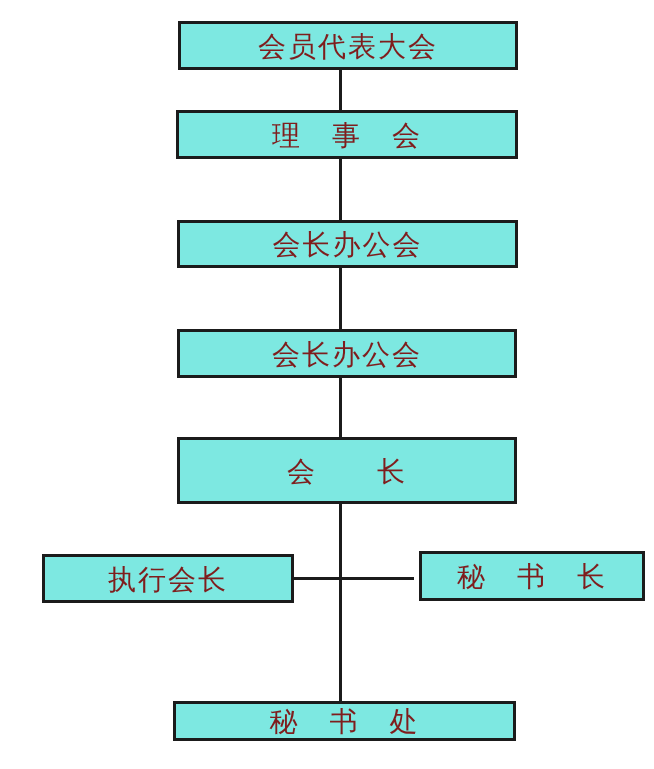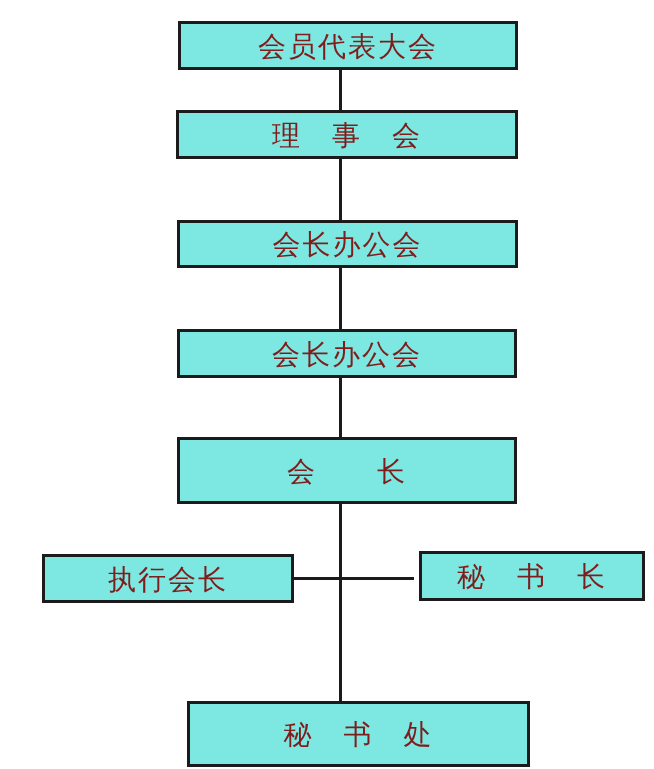--- a/index.html
+++ b/index.html
@@ -40,21 +40,21 @@
   .hline { height: 3px; top: 577px; }
 
   
   #n-member-congress     { left: 178px; top:  21px; width: 340px; height: 49px; }
   #n-council             { left: 176px; top: 110px; width: 342px; height: 49px; }
   #n-standing-council    { left: 177px; top: 220px; width: 341px; height: 48px; }
   #n-president-office    { left: 177px; top: 329px; width: 340px; height: 49px; }
   #n-president           { left: 177px; top: 437px; width: 340px; height: 67px; }
   #n-executive-president { left:  42px; top: 554px; width: 252px; height: 49px; }
   #n-secretary-general   { left: 412px; top: 551px; width: 226px; height: 50px; margin-left: 7px; }
-  #n-secretariat         { left: 187px; top: 701px; width: 343px; height: 66px; }
+  #n-secretariat         { left: 173px; top: 701px; width: 343px; height: 40px; }
 
   
   #v1 { top:  68px; height:  46px; }
   #v2 { top: 157px; height:  66px; }
   #v3 { top: 266px; height:  66px; }
   #v4 { top: 376px; height:  64px; }
   #v5 { top: 484px; height: 220px; }
   #h1 { left: 265px; width: 149px; }
 </style>
 </head>

